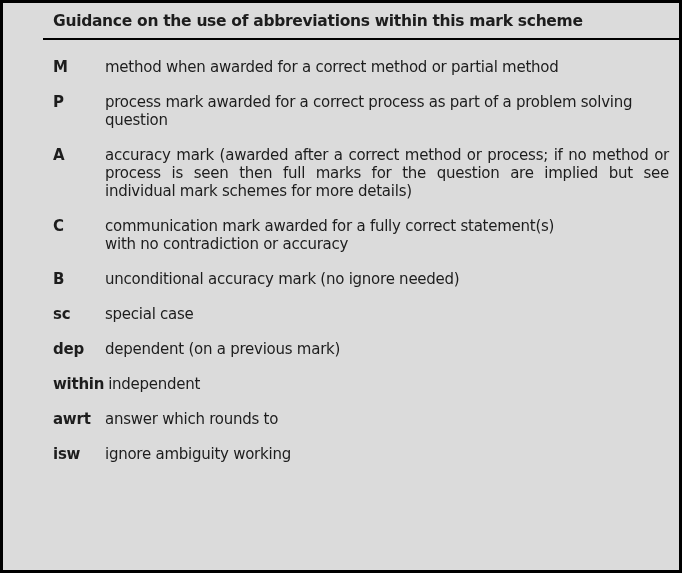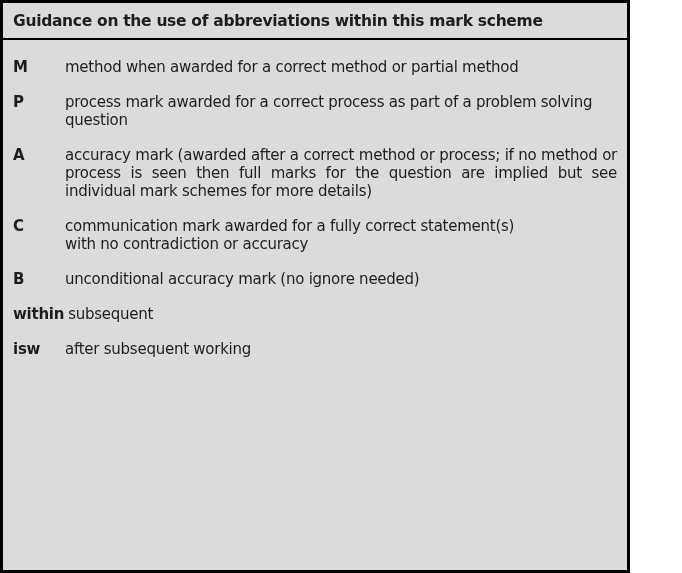--- a/index.html
+++ b/index.html
@@ -2,27 +2,28 @@
 <html style="--bg-color: #dbdbdb; --border-color: #000000; --text-color: #1d1d1d;"><head>
 <meta charset="utf-8">
 <style>
   html, body {
     margin: 0;
     padding: 0;
     background: #ffffff;
   }
   .sheet {
     box-sizing: border-box;
-    width: 630px;
+    width: 682px;
     height: 573px;
     border: 3px solid var(--border-color, #000);
     background: var(--bg-color, #dbdbdb);
     font-family: "DejaVu Sans", "Liberation Sans", sans-serif;
     color: var(--text-color, #1d1d1d);
     overflow: hidden;
+    padding-left: 40px;
   }
   .header {
     padding: 9px 10px 7px 10px;
     border-bottom: 2px solid var(--border-color, #000);
   }
   .title {
     font-size: 15.5px;
     font-weight: bold;
     letter-spacing: -0.3px;
     line-height: 19px;
@@ -77,21 +78,33 @@
       <div class="entry">
         <span class="abbr">C</span>
         <span class="desc">communication mark awarded for a fully correct statement(s)
 with no contradiction or accuracy</span>
       </div>
       <div class="entry">
         <span class="abbr">B</span>
         <span class="desc">unconditional accuracy mark (no ignore needed)</span>
       </div>
       <div class="entry">
+        <span class="abbr">sc</span>
+        <span class="desc">special case</span>
+      </div>
+      <div class="entry">
+        <span class="abbr">dep</span>
+        <span class="desc">dependent (on a previous mark)</span>
+      </div>
+      <div class="entry">
         <span class="abbr">within</span>
-        <span class="desc">subsequent</span>
+        <span class="desc">independent</span>
+      </div>
+      <div class="entry">
+        <span class="abbr">awrt</span>
+        <span class="desc">answer which rounds to</span>
       </div>
       <div class="entry">
         <span class="abbr">isw</span>
-        <span class="desc">after subsequent working</span>
+        <span class="desc">ignore ambiguity working</span>
       </div>
     </div>
 </div>
 
 </body></html>

